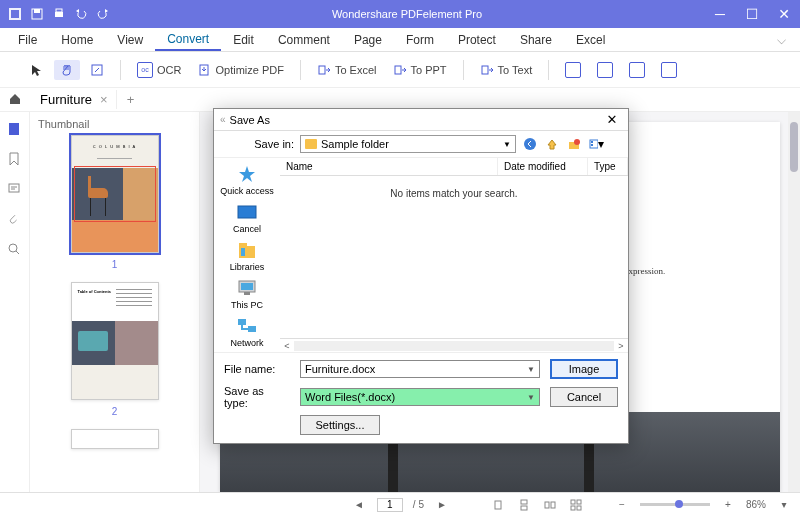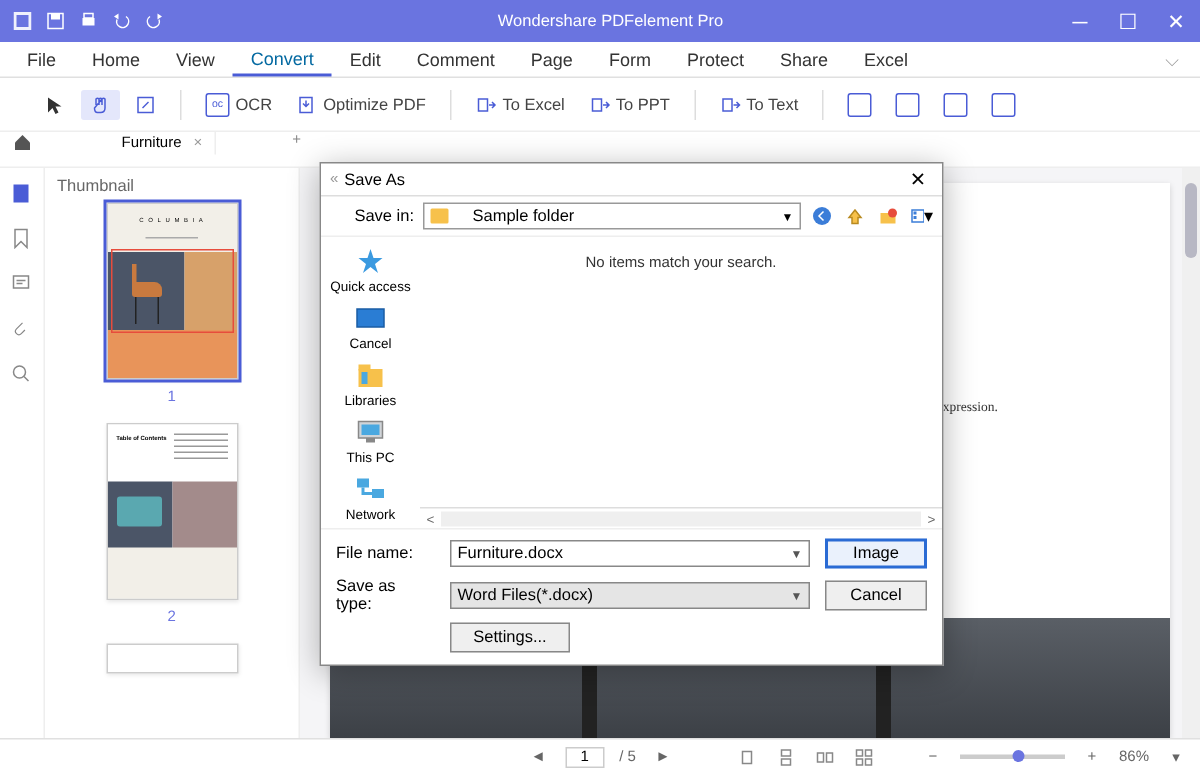--- a/index.html
+++ b/index.html
@@ -22,21 +22,21 @@
 
 
 .toolbar { height: 36px; display: flex; align-items: center; padding: 0 24px; gap: 4px; font-size: 11px; color: #444; border-bottom: 1px solid #eee; }
 .toolbar .tbtn { display: inline-flex; align-items: center; gap: 4px; padding: 3px 6px; border-radius: 2px; cursor: pointer; }
 .toolbar .tbtn.sel { background: #e4e7fb; }
 .toolbar .tdiv { width: 1px; height: 20px; background: #ddd; margin: 0 6px; }
 .toolbar .ticon { width: 16px; height: 16px; border: 1px solid #4a5cd6; border-radius: 2px; display: inline-block; }
 .toolbar .ticon.box { border: 1px solid #4a5cd6; }
 
 
-.tabbar { height: 24px; display: flex; align-items: flex-start; border-bottom: 1px solid #eee; padding-left: 8px; font-size: 10px; gap: 41px; }
+.tabbar { height: 24px; display: flex; align-items: center; border-bottom: 1px solid #eee; padding-left: 8px; font-size: 13px; }
 .tabbar .home-ic { width: 16px; height: 16px; margin-right: 8px; color: #555; }
 .tabbar .tab { display: flex; align-items: center; gap: 8px; padding: 2px 8px; border-right: 1px solid #eee; }
 .tabbar .tab .close { color: #999; cursor: pointer; }
 .tabbar .plus { padding: 0 10px; color: #888; cursor: pointer; }
 
 
 .main { display: flex; height: calc(516px - 28px - 24px - 36px - 24px - 24px); }
 .leftbar { width: 30px; border-right: 1px solid #eee; display: flex; flex-direction: column; align-items: center; gap: 14px; padding-top: 10px; color: #888; }
 .leftbar .lic { width: 16px; height: 16px; cursor: pointer; }
 .leftbar .lic.active { color: #4a5cd6; }
@@ -84,41 +84,41 @@
 .statusbar .sp { flex: 1; }
 .statusbar .sbtn { width:16px; height:16px; display:inline-flex; align-items:center; justify-content:center; cursor:pointer; border:1px solid transparent; }
 .statusbar input.pg { width:26px; height:14px; font-size:10px; text-align:center; border:1px solid #ccc; }
 .statusbar .zoom-slider { width:70px; height:3px; background:#ccc; position:relative; }
 .statusbar .zoom-slider .zh { position:absolute; top:-3px; left:50%; width:8px; height:8px; border-radius:50%; background:#6a74e0; }
 
 
 .dialog { position: absolute; top: 108px; left: 213px; width: 416px; height: 336px; background: #fff; border: 1px solid #888; box-shadow: 0 4px 20px rgba(0,0,0,0.3); font-size: 11px; display:flex; flex-direction:column; }
 .dialog .dlg-title { height: 22px; display: flex; align-items: center; padding: 0 6px; border-bottom: 1px solid #ddd; }
 .dialog .dlg-title .dlg-x { margin-left: auto; width: 20px; text-align: center; cursor: pointer; font-size: 13px; }
-.dialog .dlg-savein { height: 26px; display: flex; align-items: center; padding: 0 6px; gap: 6px; }
+.dialog .dlg-savein { height: 26px; display: flex; align-items: center; padding: 0 24px; gap: 6px; }
 .dialog .dlg-savein label { width: 56px; text-align: right; }
-.dialog .dlg-savein .combo { flex: 1; height: 18px; border: 1px solid #999; display: flex; align-items: center; padding: 0 4px; gap: 16px; }
+.dialog .dlg-savein .combo { flex: 1; height: 18px; border: 1px solid #999; display: flex; align-items: center; padding: 0 4px; gap: 4px; }
 .dialog .dlg-savein .folder-ic { width:12px; height:10px; background:#f7c14b; border-radius:1px; }
 .dialog .dlg-savein .dd { margin-left:auto; font-size:8px; }
 .dialog .dlg-savein .navic { width:16px; height:16px; cursor:pointer; display:inline-flex; align-items:center; justify-content:center; font-size:12px; }
 .dialog .dlg-body { flex:1; display:flex; border-top:1px solid #eee; border-bottom:1px solid #eee; min-height:0; }
 .dialog .dlg-places { width: 66px; display:flex; flex-direction:column; align-items:center; padding-top:4px; gap:2px; font-size:9px; text-align:center; }
 .dialog .dlg-places .place { display:flex; flex-direction:column; align-items:center; gap:2px; cursor:pointer; padding:2px 0; }
 .dialog .dlg-places .pic { width:24px; height:20px; }
 .dialog .dlg-list { flex:1; display:flex; flex-direction:column; position:relative; }
 .dialog .dlg-cols { height:18px; display:flex; border-bottom:1px solid #ddd; font-size:10px; align-items:center; }
 .dialog .dlg-cols > div { padding:0 6px; border-right:1px solid #eee; height:100%; display:flex; align-items:center; }
 .dialog .dlg-empty { flex:1; display:flex; align-items:flex-start; justify-content:center; padding-top:12px; color:#333; font-size:10px; }
 .dialog .dlg-hscroll { height:14px; border-top:1px solid #ddd; display:flex; align-items:center; }
 .dialog .dlg-hscroll .harrow { width:14px; text-align:center; font-size:9px; color:#666; }
 .dialog .dlg-hscroll .htrack { flex:1; height:10px; background:#efefef; }
 .dialog .dlg-bottom { padding: 6px 10px 8px; display:grid; grid-template-columns: 66px 1fr 68px; gap:6px 10px; align-items:center; }
 .dialog .dlg-bottom label { text-align:left; }
 .dialog .dlg-bottom .field { height:18px; border:1px solid #888; padding:0 4px; display:flex; align-items:center; justify-content:space-between; background:#fff; }
-.dialog .dlg-bottom .field.sel { background:#e5e5e5; }
+.dialog .dlg-bottom .field.sel { background:#86efac; }
 .dialog .dlg-bottom .dd { font-size:8px; color:#555; }
 .dialog .dlg-bottom button { height:20px; border:1px solid #888; background:#efefef; font-size:11px; cursor:pointer; }
 .dialog .dlg-bottom button.primary { border:2px solid #2a6bd4; background:#eaf1fc; }
 .dialog .dlg-settings { grid-column: 2; width:80px; height:20px; border:2px solid #2a6bd4; background:#fff; font-size:11px; cursor:pointer; justify-self:start; }
 
 svg { display:block; }
 </style>
 </head>
 <body>
 
@@ -453,20 +453,25 @@
       <div class="place">
         <svg class="pic" width="24" height="20">
             <rect x="3" y="3" width="8" height="6" fill="#4aa8e0"></rect>
             <rect x="13" y="10" width="8" height="6" fill="#4aa8e0"></rect>
             <path d="M7 9 L7 13 L13 13" fill="none" stroke="#4aa8e0" stroke-width="2"></path>
           </svg>
         <span>Network</span>
       </div>
     </div>
     <div class="dlg-list">
+      <div class="dlg-cols">
+        <div style="flex:1">Name</div>
+        <div style="width:90px">Date modified</div>
+        <div style="width:40px">Type</div>
+      </div>
       <div class="dlg-empty">No items match your search.</div>
       <div class="dlg-hscroll">
         <span class="harrow">&lt;</span>
           <div class="htrack"></div>
           <span class="harrow">&gt;</span>
       </div>
     </div>
   </div>
   <div class="dlg-bottom">
     <label>File name:</label>

